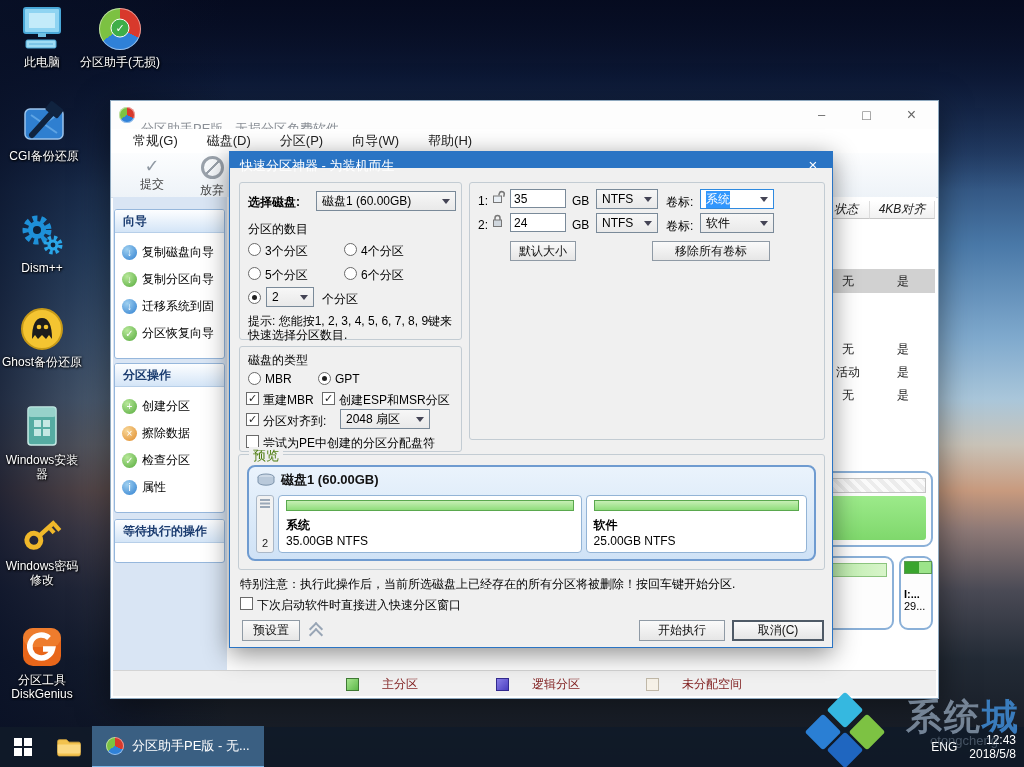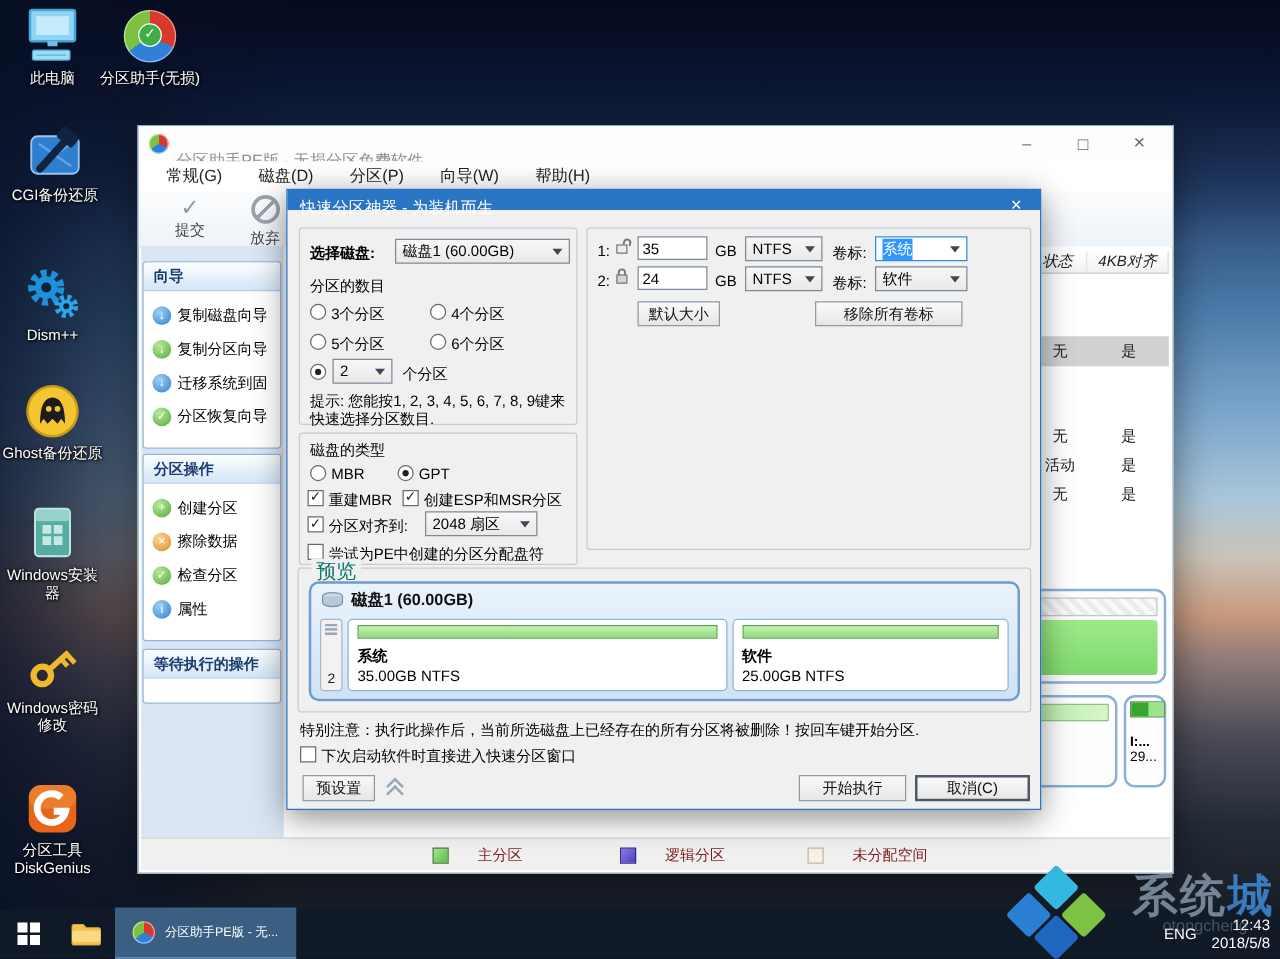--- a/index.html
+++ b/index.html
@@ -64,34 +64,34 @@
   .sel.focus{border-color:#2f8ae0;background:#fff;}
   .sel.focus .sel-t{background:#3297fd;color:#fff;}
   .cb{position:absolute;width:13px;height:13px;border:1px solid #6a6a6a;background:#fff;box-sizing:border-box;cursor:pointer;text-align:center;}
   .cb.checked::after{content:"✓";font-size:11px;line-height:11px;color:#222;font-weight:bold;display:block;}
   .rd{position:absolute;width:13px;height:13px;border:1px solid #6a6a6a;border-radius:50%;background:#fff;box-sizing:border-box;cursor:pointer;}
   .rd.on::after{content:"";position:absolute;left:3px;top:3px;width:5px;height:5px;border-radius:50%;background:#222;}
   .inp{position:absolute;height:19px;border:1px solid #7a8a99;font-size:12px;padding:0 3px;box-sizing:border-box;background:#fff;}
   .btn{position:absolute;border:1px solid #8f9aa5;background:linear-gradient(#fafafa,#e6e6e6);font-size:12px;text-align:center;cursor:pointer;color:#111;box-sizing:border-box;}
   .btn.default{border:2px solid #4f5a66;}
   .fieldset{position:absolute;border:1px solid #c3ccd3;border-radius:3px;box-sizing:border-box;}
-  .fs-legend{position:absolute;top:-8px;left:10px;background:#f0f0f0;padding:0 4px;font-size:16px;color:#0f766e;}
+  .fs-legend{position:absolute;top:-8px;left:10px;background:#f0f0f0;padding:0 4px;font-size:13px;color:#4d7c0f;}
   .diskpanel{position:absolute;border:2px solid #6f9bd0;border-radius:8px;background:linear-gradient(#eaf3fc,#cfe2f6);box-sizing:border-box;}
   .partbox{border:1px solid #93b4d6;border-radius:4px;background:#fff;padding:4px 7px;box-sizing:border-box;display:flex;flex-direction:column;}
   .pbar{height:13px;border:1px solid #5aa84e;background:linear-gradient(#c6efb4,#8fdd7b);margin-bottom:6px;}
   .chev2{position:absolute;width:14px;height:16px;}
   .chev2 i{position:absolute;left:3px;top:2px;width:8px;height:8px;border-left:2px solid #98a5b5;border-top:2px solid #98a5b5;transform:rotate(45deg);}
   .chev2 b{position:absolute;left:3px;top:8px;width:8px;height:8px;border-left:2px solid #98a5b5;border-top:2px solid #98a5b5;transform:rotate(45deg);}
   
   .taskbar{position:absolute;left:0;bottom:0;width:1024px;height:40px;background:rgba(16,26,40,.92);z-index:20;display:flex;align-items:center;}
   .tb-start{width:46px;height:40px;display:flex;align-items:center;justify-content:center;cursor:pointer;}
   .winlogo{display:grid;grid-template-columns:8px 8px;grid-template-rows:8px 8px;gap:2px;}
   .winlogo span{background:#fff;}
   .tb-task{height:40px;display:flex;align-items:center;gap:8px;padding:0 14px;background:#3a5f82;border-bottom:2px solid #7fb8e8;cursor:pointer;}
-  .tb-task .tt{color:#fff;font-size:10px;}
+  .tb-task .tt{color:#fff;font-size:13px;}
   .tb-right{position:absolute;right:8px;top:0;height:40px;display:flex;align-items:center;gap:12px;color:#fff;}
   .clock{text-align:right;font-size:12px;line-height:14px;color:#fff;}
   
   .wm{position:absolute;right:0;bottom:0;width:220px;height:80px;z-index:30;pointer-events:none;}
   .wm .dia{position:absolute;width:26px;height:26px;transform:rotate(45deg);border-radius:3px;}
   .wm-txt{position:absolute;right:4px;top:6px;font-size:36px;font-weight:bold;color:rgba(140,158,178,.8);letter-spacing:2px;}
   .wm-txt .c2{color:rgba(64,140,214,.85);}
   .wm-sub{position:absolute;right:26px;top:46px;font-size:13px;color:rgba(170,190,210,.35);}
 </style>
 </head>

